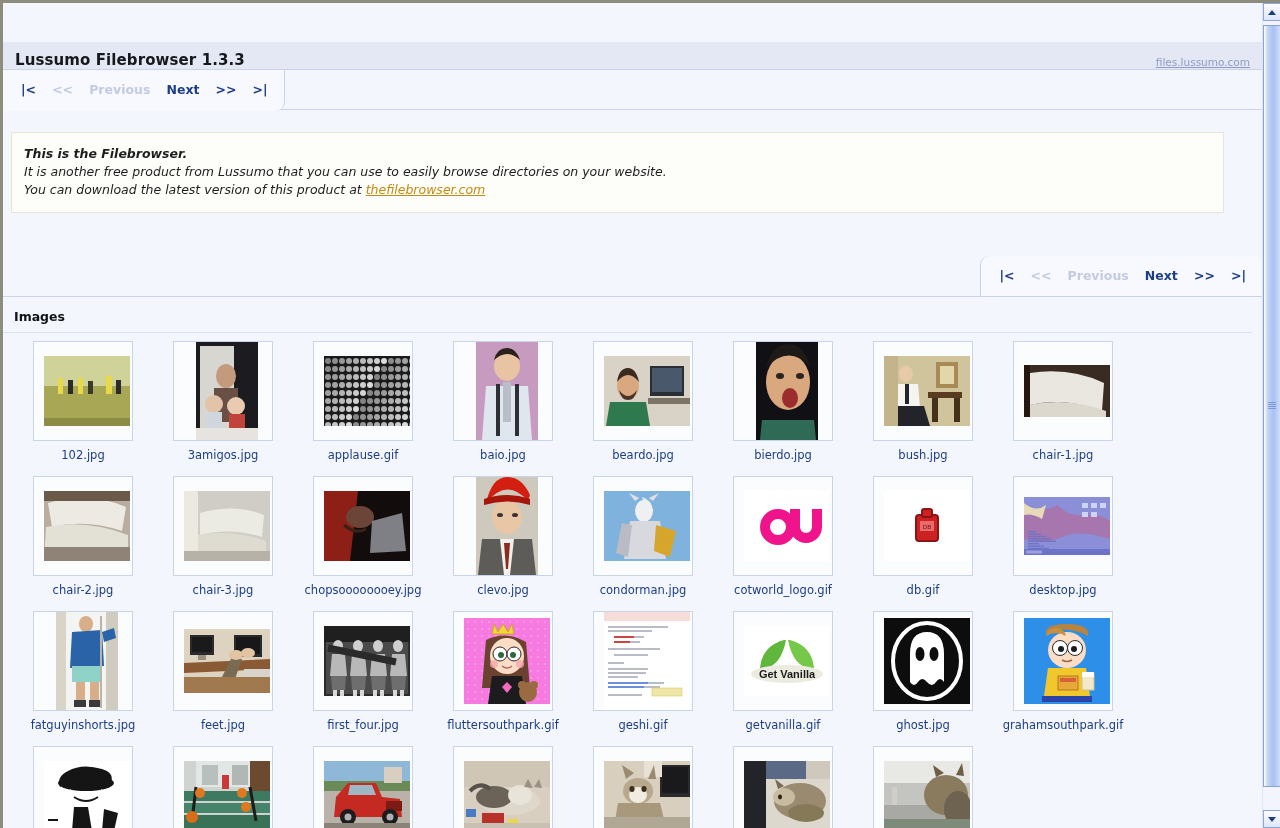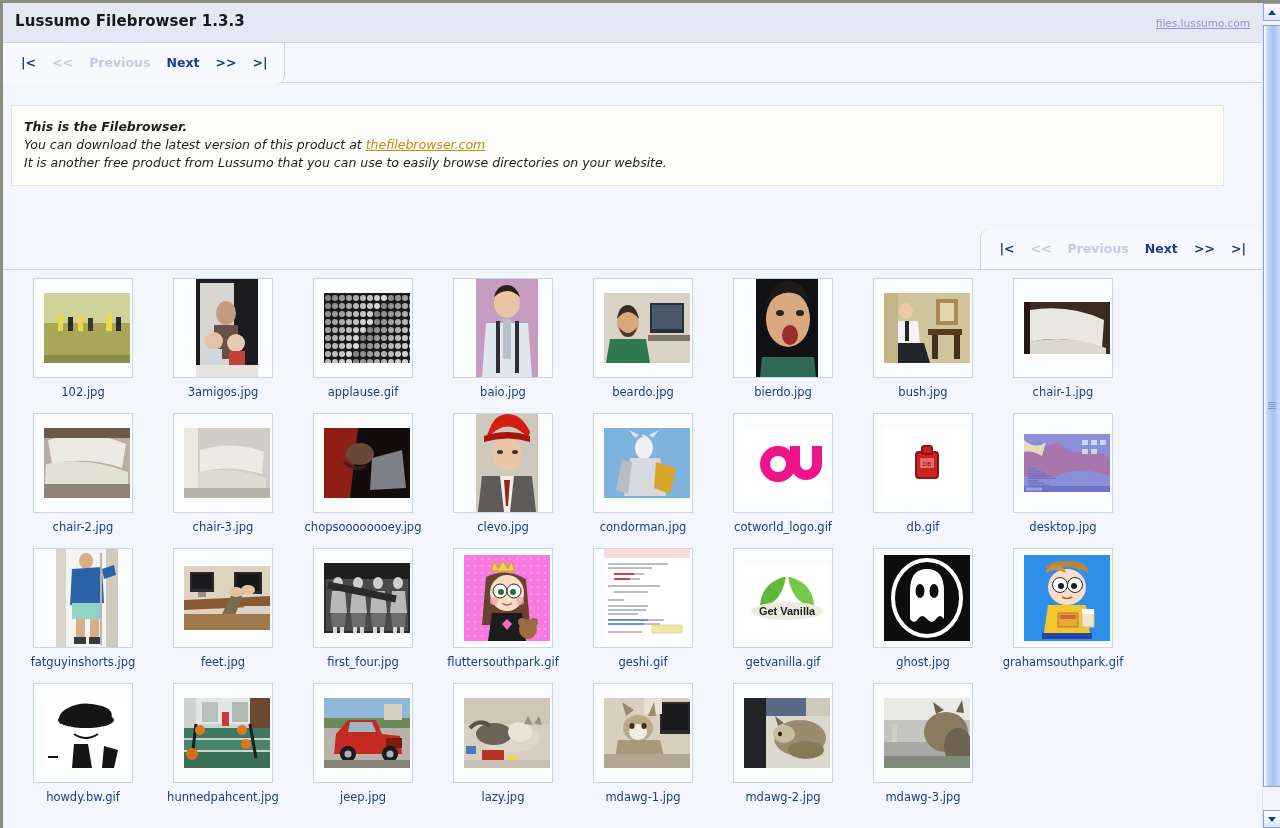--- a/index.html
+++ b/index.html
@@ -29,23 +29,24 @@
     position: absolute;
     top: 3px; left: 3px;
     width: 1259px; height: 825px;
     background: #f3f6fd;
     overflow: hidden;
   }
 
   
   .site-header {
     position: relative;
-    height: 40px;
+    height: 28px;
     background: #e4e7f4;
     border-bottom: 1px solid #ccd2ea;
+    margin-top: 39px;
   }
   .site-title {
     position: absolute;
     left: 12px; top: 9px;
     font-size: 15px;
     font-weight: bold;
     color: #16181c;
     letter-spacing: .1px;
   }
   .site-link {
@@ -260,36 +261,39 @@
         <a class="pager-link disabled">Previous</a>
         <a class="pager-link">Next</a>
         <a class="pager-link">&gt;&gt;</a>
         <a class="pager-link">&gt;|</a>
       </div>
     </div>
 
     <div class="info-wrap">
       <div class="info-box">
         <div class="info-line bold">This is the Filebrowser.</div>
+        <div class="info-line">It is another free product from Lussumo that you can use to easily browse directories on your website.</div>
         <div class="info-line"><span>You can download the latest version of this product at </span><a class="info-anchor">thefilebrowser.com</a></div>
-        <div class="info-line">It is another free product from Lussumo that you can use to easily browse directories on your website.</div>
       </div>
     </div>
 
     <div class="pager-band-lower">
       <div class="pager-tab right">
         <a class="pager-link">|&lt;</a>
         <a class="pager-link disabled">&lt;&lt;</a>
         <a class="pager-link disabled">Previous</a>
         <a class="pager-link">Next</a>
         <a class="pager-link">&gt;&gt;</a>
         <a class="pager-link">&gt;|</a>
       </div>
     </div>
 
+    <div class="section-heading-wrap">
+      <span class="section-heading">Images</span>
+    </div>
 
     <div class="thumb-grid" id="thumb-grid">
         <div class="thumb-cell">
           <div class="thumb-frame">
             <svg class="thumb-art" width="86" height="70" viewBox="0 0 86 70">
               <rect width="86" height="70" fill="#b9bb72"></rect>
               <rect width="86" height="30" fill="#cfd39a"></rect>
               <rect y="30" width="86" height="40" fill="#a8a756"></rect>
               <rect x="14" y="22" width="5" height="16" fill="#e8d84a"></rect>
               <rect x="24" y="24" width="5" height="14" fill="#2b2b2b"></rect>

